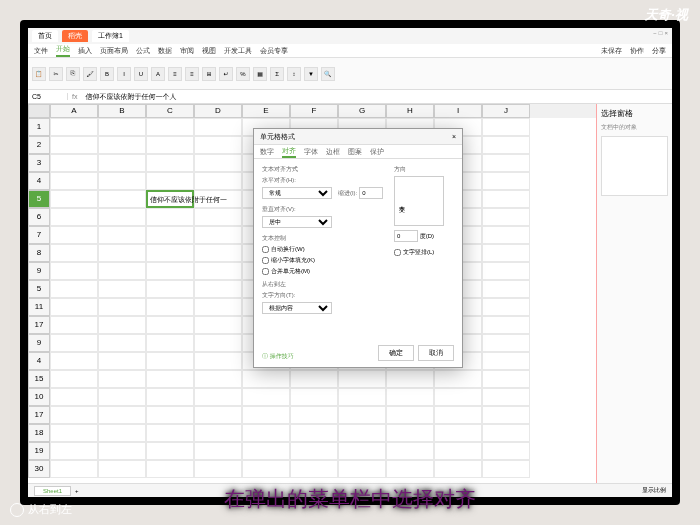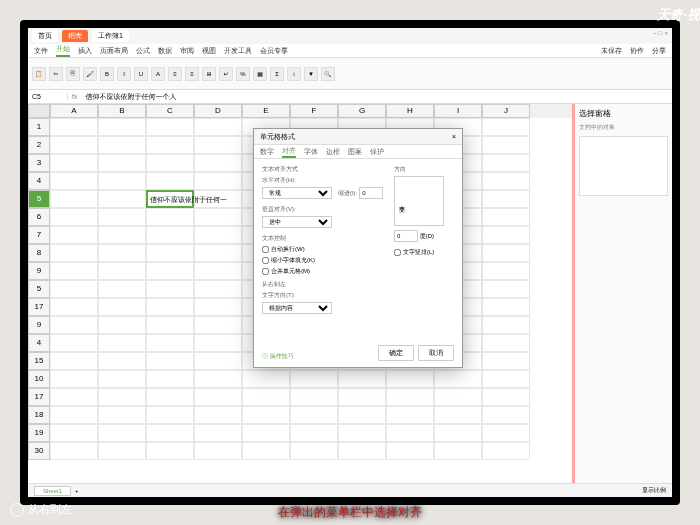--- a/index.html
+++ b/index.html
@@ -22,21 +22,21 @@
 .grid-area{flex:1;position:relative}
 .col-headers{display:flex;height:14px;background:#f0f0f0}
 .corner{width:22px;border:1px solid #ccc;background:#e8e8e8}
 .col-h{width:48px;border:1px solid #ccc;text-align:center;font-size:8px;line-height:12px;background:#f5f5f5}
 .rows{height:calc(100% - 14px);overflow:hidden}
 .row{display:flex;height:18px}
 .row-h{width:22px;border:1px solid #ccc;text-align:center;font-size:8px;line-height:16px;background:#f5f5f5}
 .row-h.sel{background:#5ba843;color:#fff}
 .cell{width:48px;border:1px solid #e8e8e8;font-size:7px;line-height:16px;padding:0 2px;overflow:hidden;white-space:nowrap}
 .cell.selected{border:2px solid #5ba843;background:#fff}
-.side-panel{width:100px;background:#fafafa;border-left:3px solid #fca5a5;padding:4px;font-size:7px}
+.side-panel{width:76px;background:#fafafa;border-left:1px solid #fca5a5;padding:4px;font-size:7px}
 .side-title{font-size:8px;margin-bottom:4px}
 .side-box{background:#fff;border:1px solid #ddd;height:60px;margin-top:4px}
 .dialog{position:absolute;left:225px;top:100px;width:210px;height:240px;background:#fff;border:1px solid #999;box-shadow:0 4px 20px rgba(0,0,0,0.3);font-size:7px}
 .dlg-title{height:16px;background:#f5f5f5;display:flex;align-items:center;justify-content:space-between;padding:0 6px;border-bottom:1px solid #ddd}
 .dlg-tabs{display:flex;height:14px;border-bottom:1px solid #ddd;padding:0 6px;gap:8px;align-items:center}
 .dlg-tab{font-size:7px;color:#666}
 .dlg-tab.active{color:#5ba843;border-bottom:2px solid #5ba843}
 .dlg-body{padding:6px 8px;display:flex;gap:8px}
 .dlg-left{flex:1}
 .dlg-right{width:60px}
@@ -45,24 +45,24 @@
 .dlg-select{width:70px;height:12px;border:1px solid #ccc;font-size:6px;padding:0 2px;background:#fff}
 .dlg-check{font-size:6px;margin:2px 0;display:flex;align-items:center;gap:2px}
 .dlg-check input{width:7px;height:7px}
 .orientation{width:50px;height:50px;border:1px solid #ccc;position:relative;margin-top:2px}
 .orient-text{position:absolute;left:2px;top:50%;transform:translateY(-50%);font-size:6px;writing-mode:vertical-lr}
 .dlg-footer{position:absolute;bottom:6px;right:8px;display:flex;gap:4px}
 .dlg-btn{padding:2px 10px;border:1px solid #ccc;background:#fff;font-size:7px}
 .dlg-help{position:absolute;bottom:6px;left:8px;font-size:6px;color:#5ba843}
 .statusbar{position:absolute;bottom:0;left:0;right:0;height:14px;background:#f5f5f5;border-top:1px solid #ddd;display:flex;align-items:center;font-size:6px;padding:0 6px}
 .sheet-tab{background:#fff;padding:1px 8px;border:1px solid #ccc;color:#5ba843}
-.watermark-tr{position:absolute;top:6px;right:0;color:#fff;font-size:13px;font-weight:bold;font-style:italic;z-index:100}
+.watermark-tr{position:absolute;top:6px;right:12px;color:#fff;font-size:13px;font-weight:bold;font-style:italic;z-index:100}
 .watermark-bl{position:absolute;bottom:8px;left:10px;color:#fff;font-size:11px;display:flex;align-items:center;gap:4px;z-index:100}
 .watermark-bl::before{content:"";width:12px;height:12px;border:1.5px solid #fff;border-radius:50%;display:inline-block}
-.subtitle{position:absolute;bottom:4px;left:50%;transform:translateX(-50%);color:#b91c1c;font-size:12px;text-shadow:0 0 4px #000,0 0 8px #000;z-index:100;white-space:nowrap}
+.subtitle{position:absolute;bottom:12px;left:50%;transform:translateX(-50%);color:#701a75;font-size:21px;text-shadow:0 0 4px #000,0 0 8px #000;z-index:100;white-space:nowrap}
 .win-ctrl{position:absolute;top:2px;right:4px;display:flex;gap:2px;font-size:6px;color:#888}
 </style>
 </head>
 <body>
 
 <div class="watermark-tr">天奇·视</div>
 <div class="watermark-bl">
     <span>从右到左</span>
   </div>
 <div class="subtitle">在弹出的菜单栏中选择对齐</div>
@@ -252,20 +252,33 @@
               <div class="cell"></div>
               <div class="cell"></div>
               <div class="cell"></div>
               <div class="cell"></div>
               <div class="cell"></div>
               <div class="cell"></div>
               <div class="cell"></div>
             </div>
             <div class="row">
               <div class="row-h">5</div>
+              <div class="cell"></div>
+              <div class="cell"></div>
+              <div class="cell"></div>
+              <div class="cell"></div>
+              <div class="cell"></div>
+              <div class="cell"></div>
+              <div class="cell"></div>
+              <div class="cell"></div>
+              <div class="cell"></div>
+              <div class="cell"></div>
+            </div>
+            <div class="row">
+              <div class="row-h">11</div>
               <div class="cell"></div>
               <div class="cell"></div>
               <div class="cell"></div>
               <div class="cell"></div>
               <div class="cell"></div>
               <div class="cell"></div>
               <div class="cell"></div>
               <div class="cell"></div>
               <div class="cell"></div>
               <div class="cell"></div>

